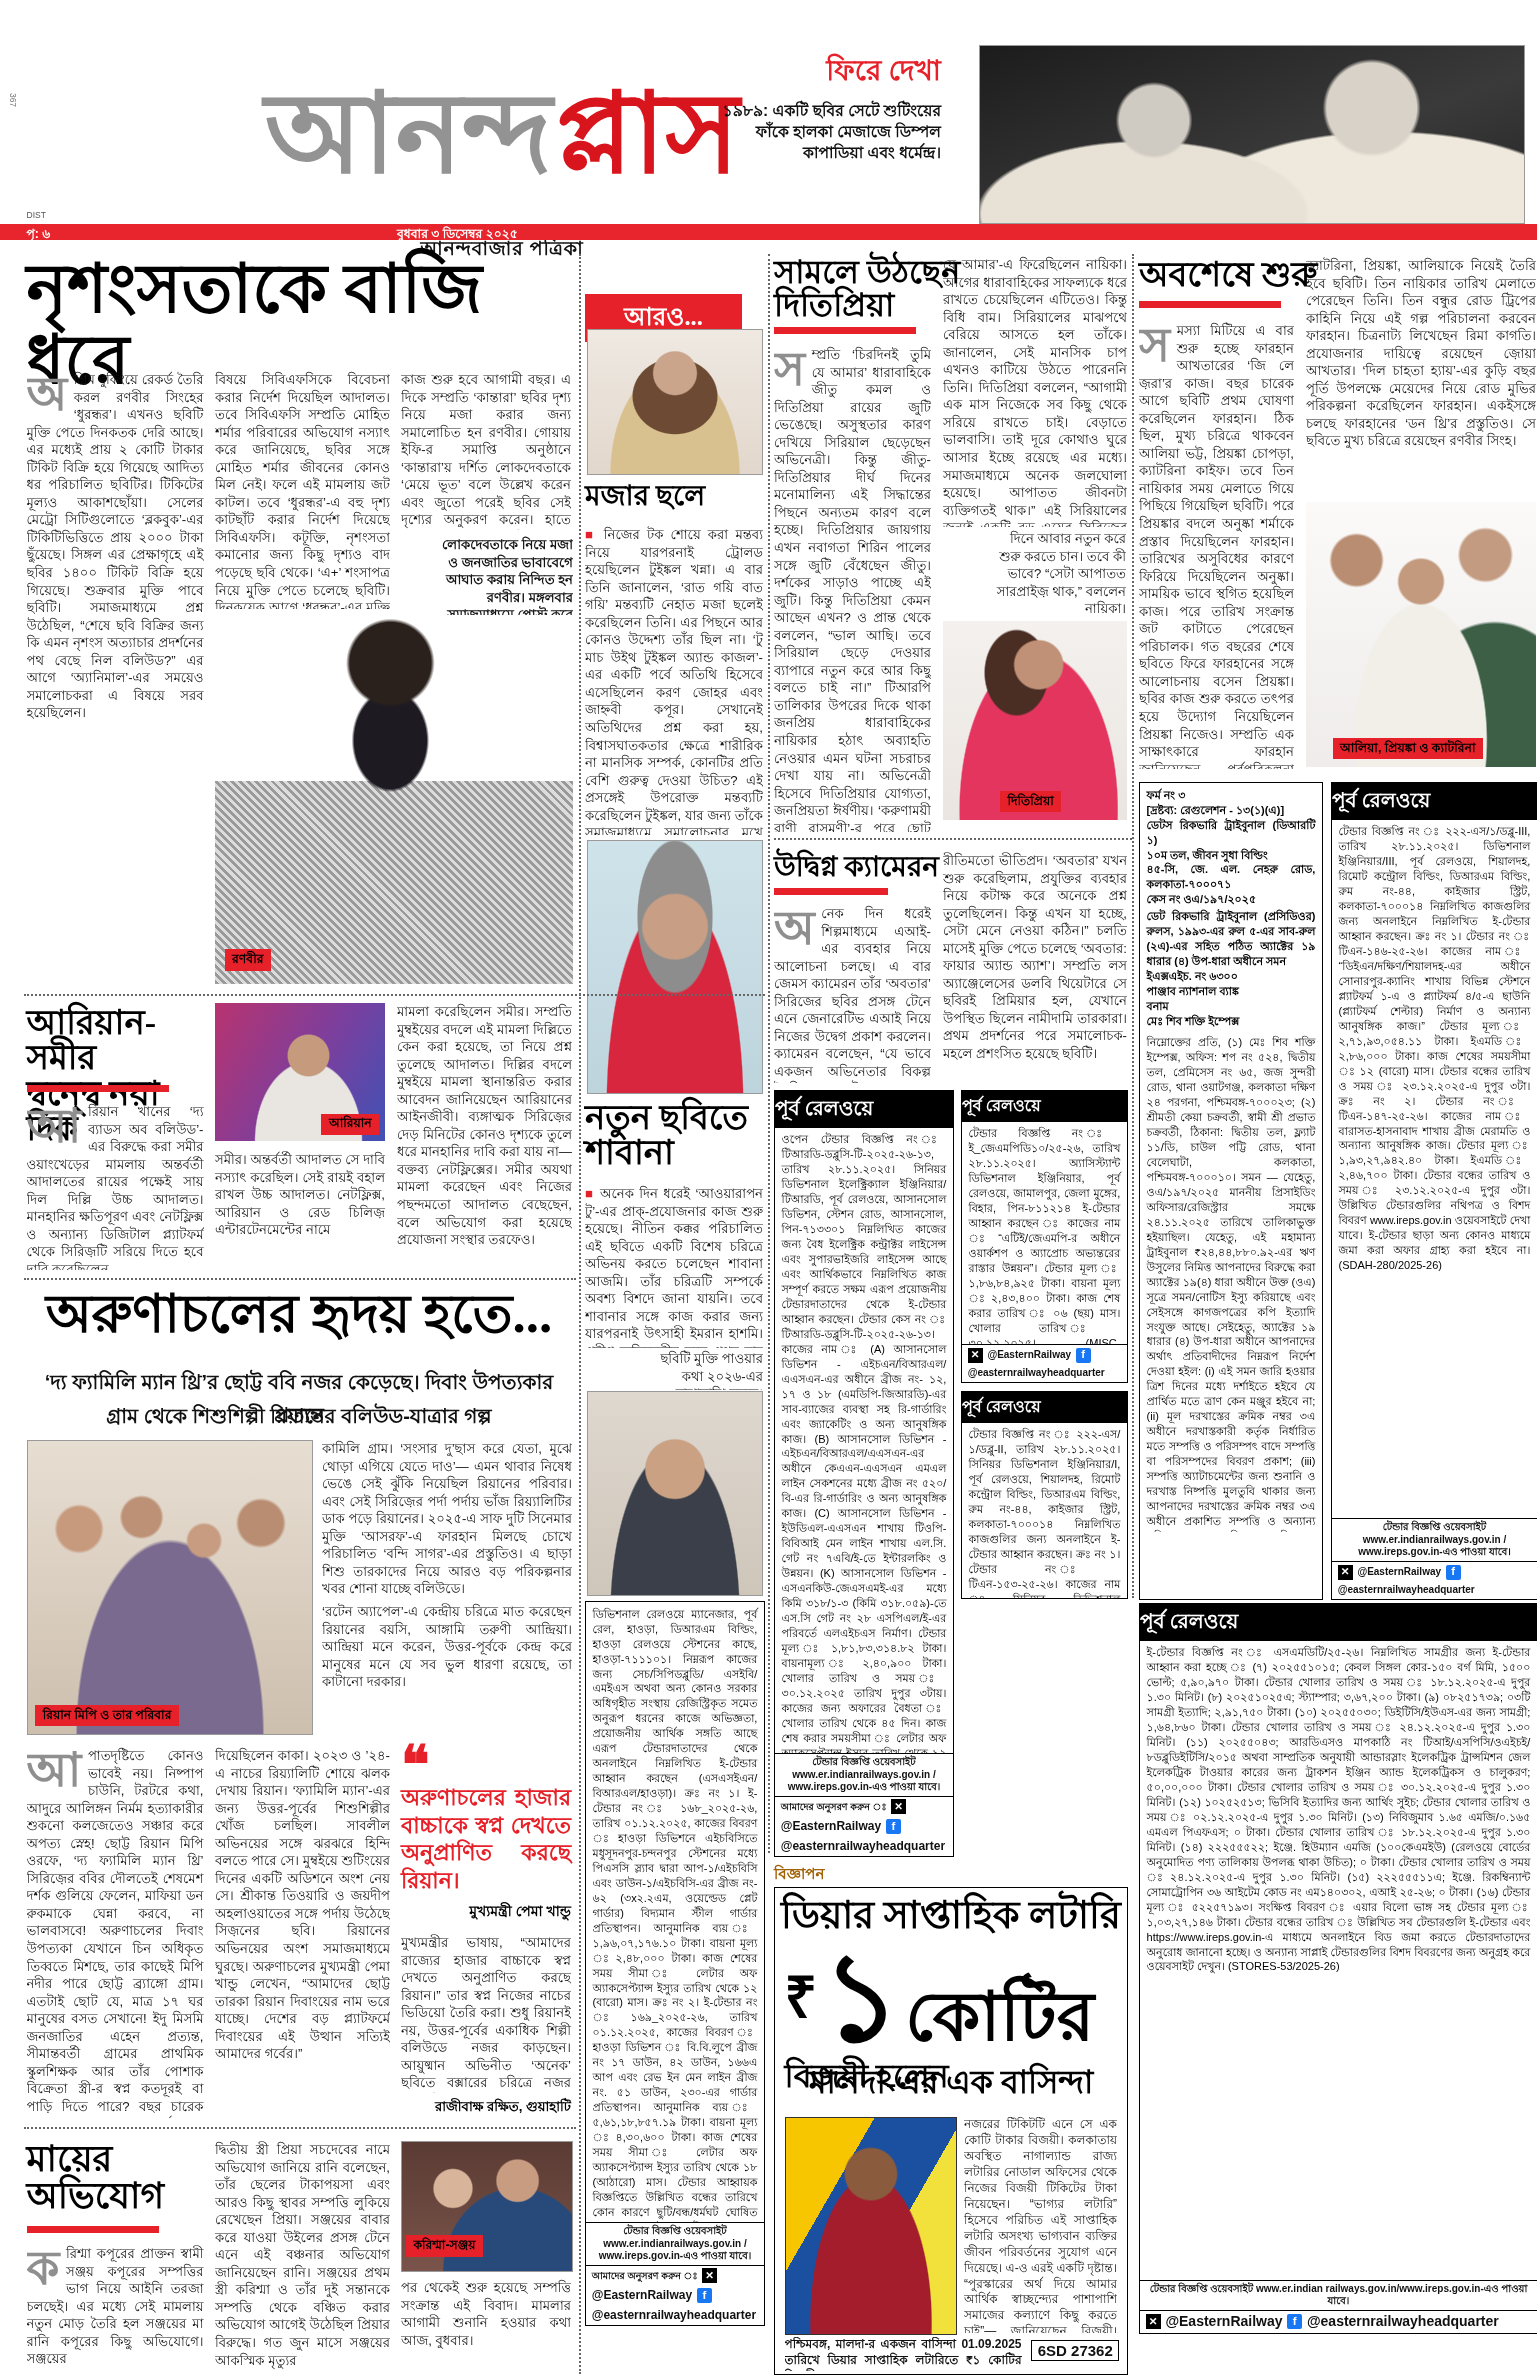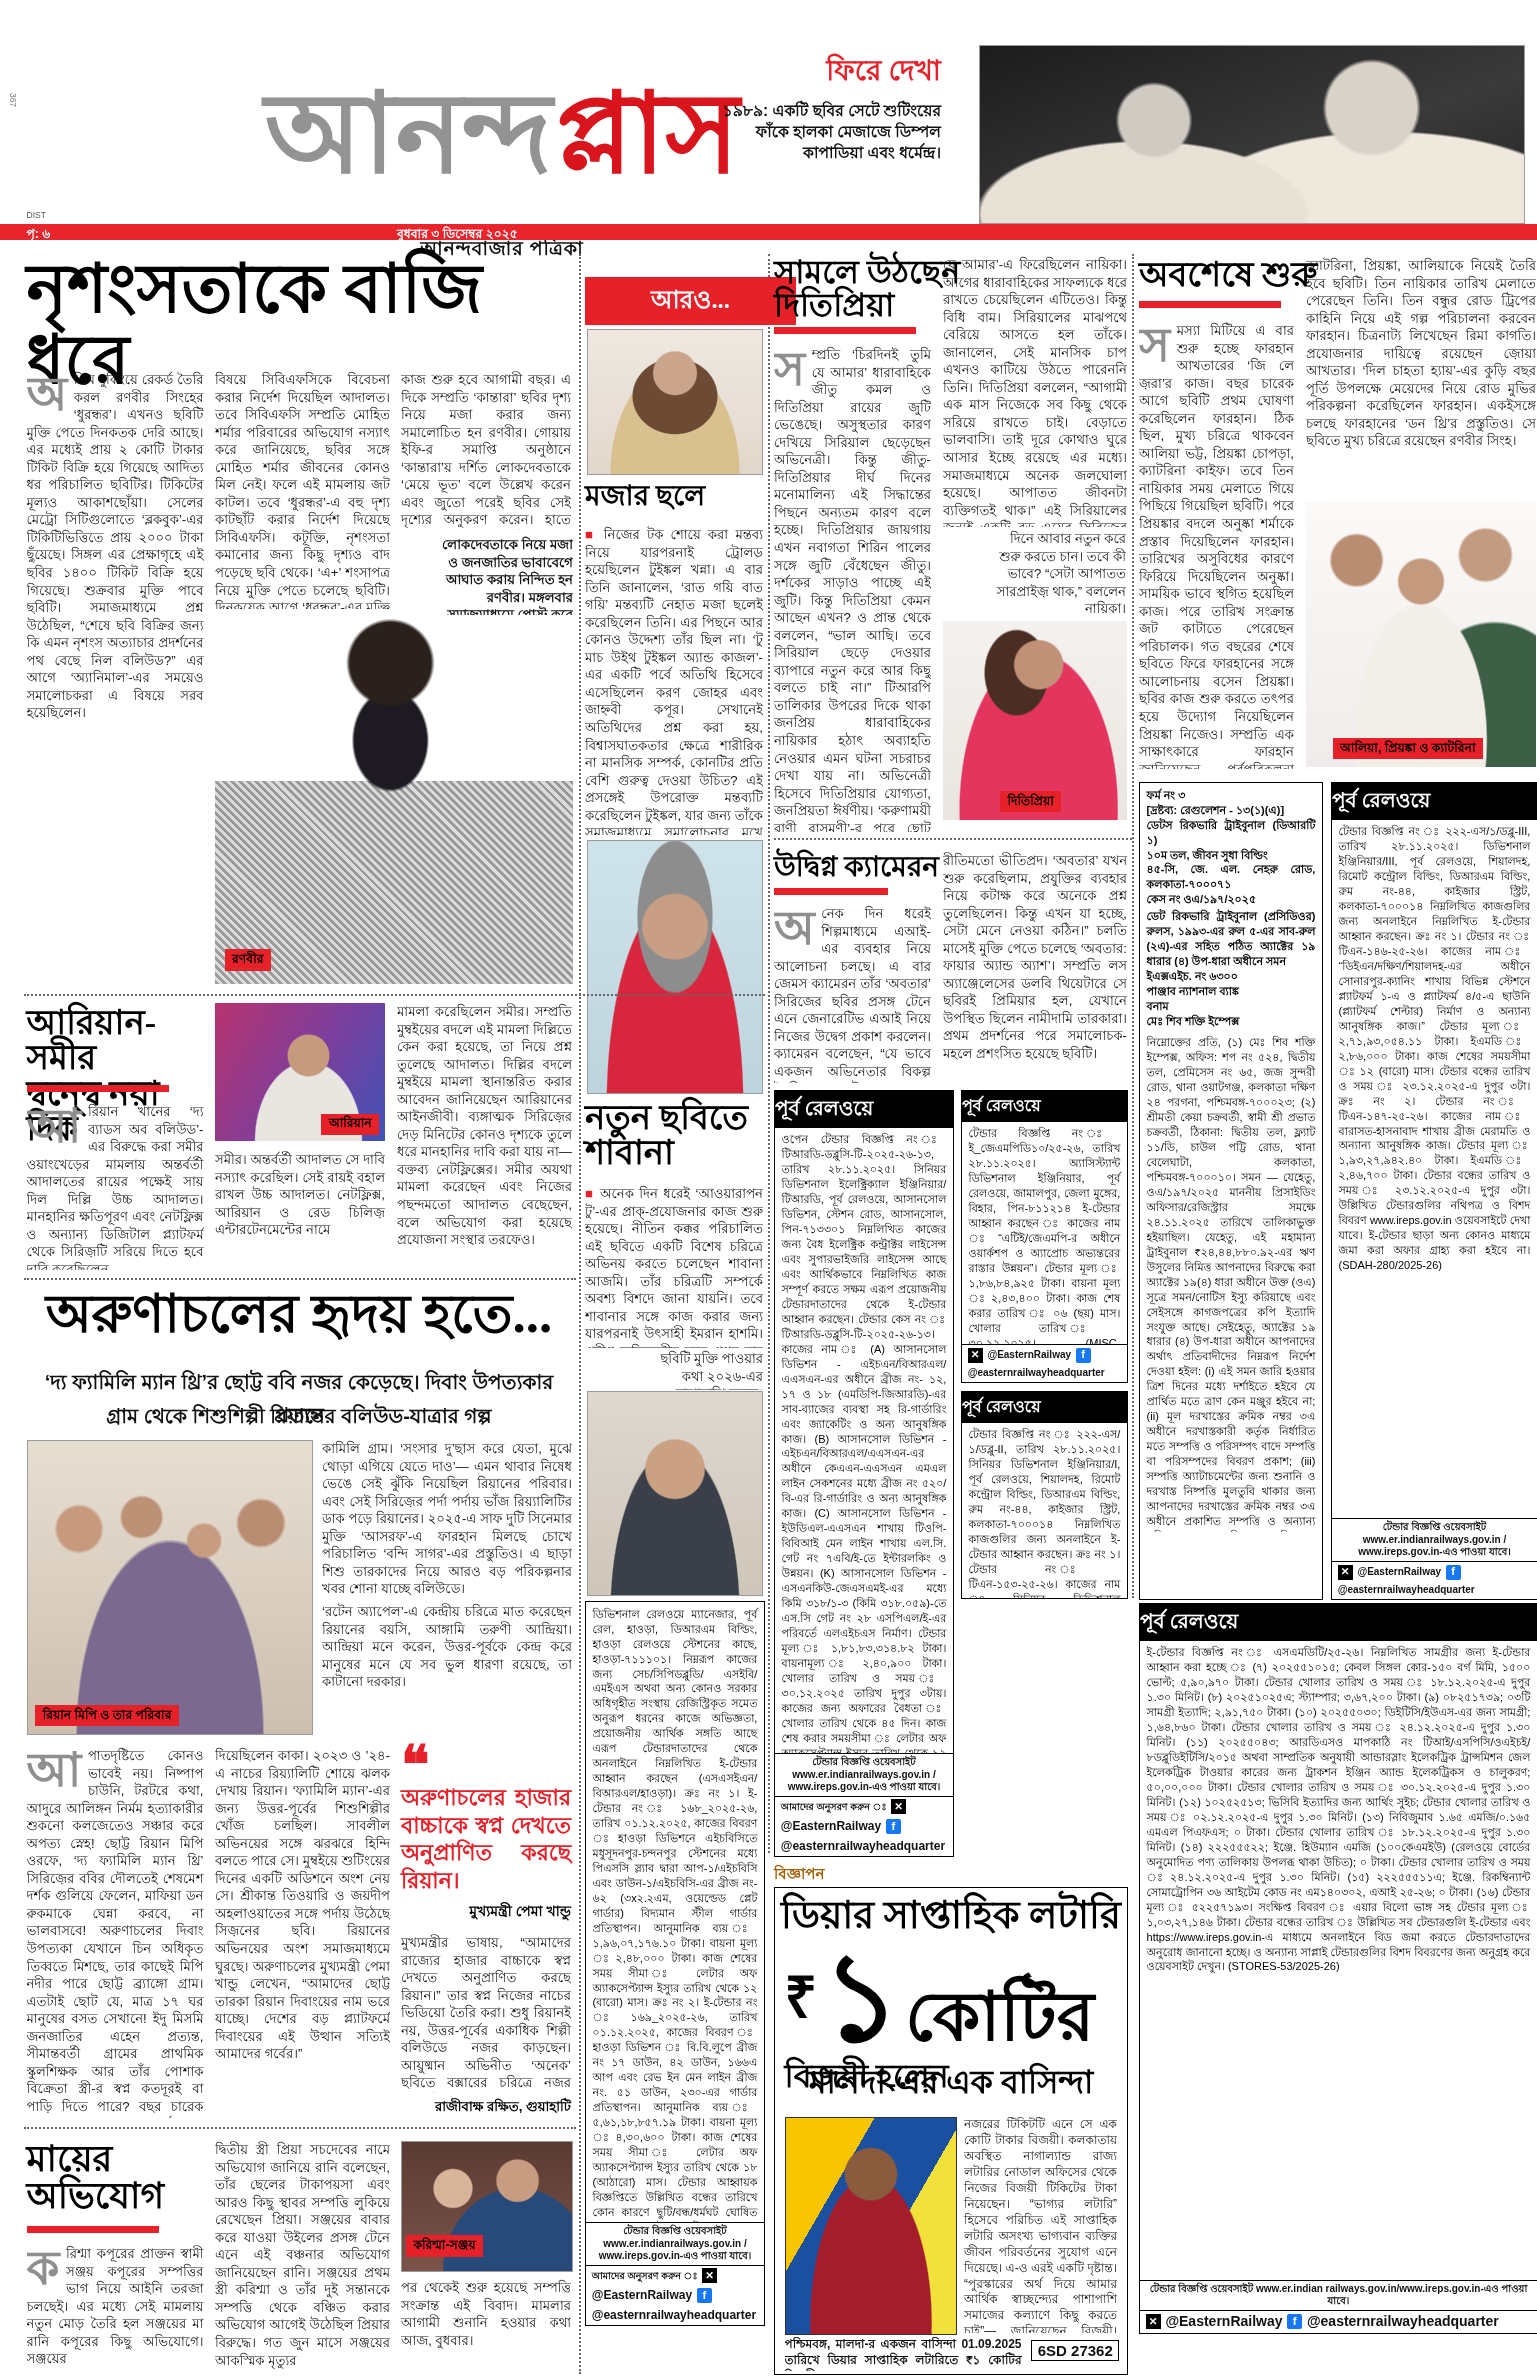--- a/index.html
+++ b/index.html
@@ -76,21 +76,21 @@
 <div class="abs txt" style="left:401px;top:371px;width:170px;height:159px">কাজ শুরু হবে আগামী বছর। এ দিকে সম্প্রতি ‘কান্তারা’ ছবির দৃশ্য নিয়ে মজা করার জন্য সমালোচিত হন রণবীর। গোয়ায় ইফি-র সমাপ্তি অনুষ্ঠানে ‘কান্তারা’য় দর্শিত লোকদেবতাকে ‘মেয়ে ভূত’ বলে উল্লেখ করেন এবং জুতো পরেই ছবির সেই দৃশ্যের অনুকরণ করেন। হাতে অন্য কাজও রাখেননি। শোনা যাচ্ছে, এই ছবির সিকুয়েলের</div>
 <div class="abs txt capbold right" style="left:431px;top:536px;width:142px;height:216px">লোকদেবতাকে নিয়ে মজা ও জনজাতির ভাবাবেগে আঘাত করায় নিন্দিত হন রণবীর। মঙ্গলবার সমাজমাধ্যমে পোস্ট করে ঋষভ শেট্টি-সহ সকলের কাছে ক্ষমা চেয়ে নিয়েছেন অভিনেতা।</div>
 <div class="abs ph ph-ranveer" style="left:215px;top:615px;width:358px;height:369px;border:none">
   <span class="tag" style="left:9.5px;bottom:13.2px">রণবীর</span>
 </div>
 
 <div class="abs dot-v" style="left:579px;top:254px;height:2120px"></div>
 <div class="abs dot-v" style="left:768px;top:254px;height:1599px"></div>
 <div class="abs dot-v" style="left:1132px;top:254px;height:1344px"></div>
 
-<div class="abs morehead" style="left:585px;top:277px;width:211px;padding:3.8px 0">আরও...</div>
+<div class="abs morehead" style="left:585px;top:294px;width:157px;padding:3.8px 0">আরও...</div>
 <div class="abs ph ph-twinkle" style="left:587px;top:329px;width:174px;height:144px"></div>
 <div class="abs hl" style="left:585px;top:481px;font-size:28px">মজার ছলে</div>
 <div class="abs txt" style="left:585px;top:526px;width:178px;height:309px"><span style="color:#e62129">■ </span><span>নিজের টক শোয়ে করা মন্তব্য নিয়ে যারপরনাই ট্রোলড হয়েছিলেন টুইঙ্কল খন্না। এ বার তিনি জানালেন, ‘রাত গয়ি বাত গয়ি’ মন্তব্যটি নেহাত মজা ছলেই করেছিলেন তিনি। এর পিছনে আর কোনও উদ্দেশ্য তাঁর ছিল না। ‘টু মাচ উইথ টুইঙ্কল অ্যান্ড কাজল’-এর একটি পর্বে অতিথি হিসেবে এসেছিলেন করণ জোহর এবং জাহ্নবী কপূর। সেখানেই অতিথিদের প্রশ্ন করা হয়, বিশ্বাসঘাতকতার ক্ষেত্রে শারীরিক না মানসিক সম্পর্ক, কোনটির প্রতি বেশি গুরুত্ব দেওয়া উচিত? এই প্রসঙ্গেই উপরোক্ত মন্তব্যটি করেছিলেন টুইঙ্কল, যার জন্য তাঁকে সমাজমাধ্যমে সমালোচনার মুখে পড়তে হয়েছিল। এ বার তিনি ব্যাখ্যা করে বললেন, “ওটা নিছক মজা ছিল। এটা নিয়ে যদি সিরিয়াস আলোচনা হয়, আমার মতামত সম্পূর্ণ অন্য হবে।”</span></div>
 <div class="abs ph ph-shabana" style="left:587px;top:840px;width:174px;height:252px"></div>
 <div class="abs hl pre" style="left:585px;top:1100px;font-size:34px">নতুন ছবিতে
 শাবানা</div>
 <div class="abs txt" style="left:585px;top:1185px;width:178px;height:163px"><span style="color:#e62129">■ </span><span>অনেক দিন ধরেই ‘আওয়ারাপন টু’-এর প্রাক্-প্রযোজনার কাজ শুরু হয়েছে। নীতিন কক্কর পরিচালিত এই ছবিতে একটি বিশেষ চরিত্রে অভিনয় করতে চলেছেন শাবানা আজমি। তাঁর চরিত্রটি সম্পর্কে অবশ্য বিশদে জানা যায়নি। তবে শাবানার সঙ্গে কাজ করার জন্য যারপরনাই উৎসাহী ইমরান হাশমি। প্রবীণ অভিনেত্রীর সঙ্গে প্রথম বার অভিনয় করতে চলেছেন তিনি। বিশেষ ভট্ট প্রযোজিত এই ছবিতে থাকছেন দিশা পাটনিও।</span></div>
 <div class="abs txt right" style="left:653px;top:1350px;width:110px;height:40px">ছবিটি মুক্তি পাওয়ার কথা ২০২৬-এর মাঝামাঝি সময়ে।</div>
 <div class="abs ph ph-emraan" style="left:587px;top:1391px;width:174px;height:203px"></div>
 

